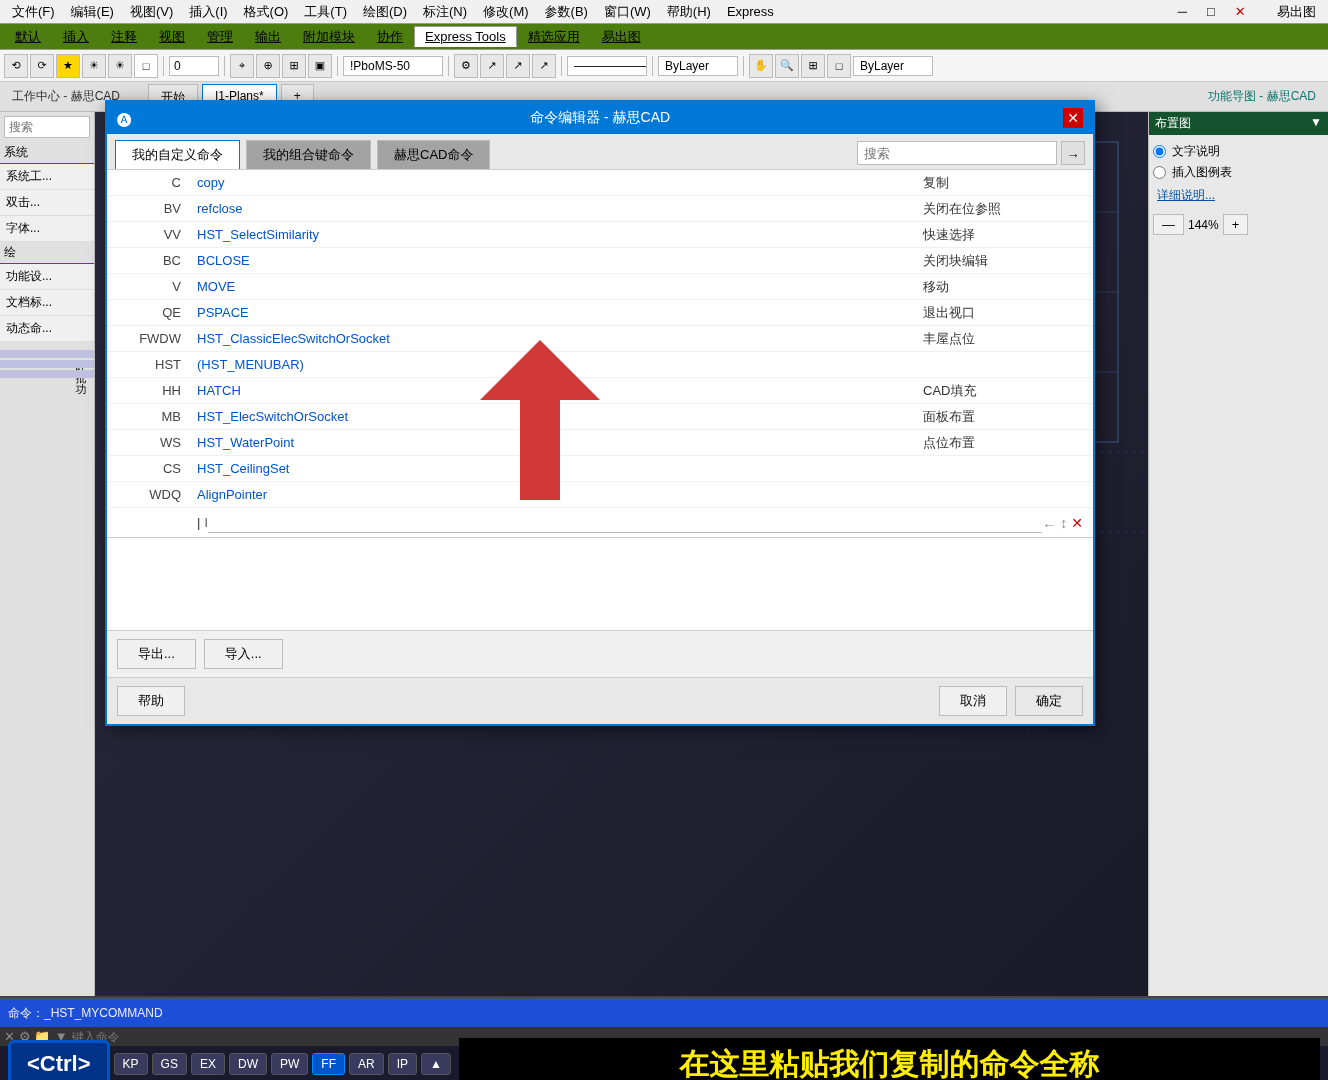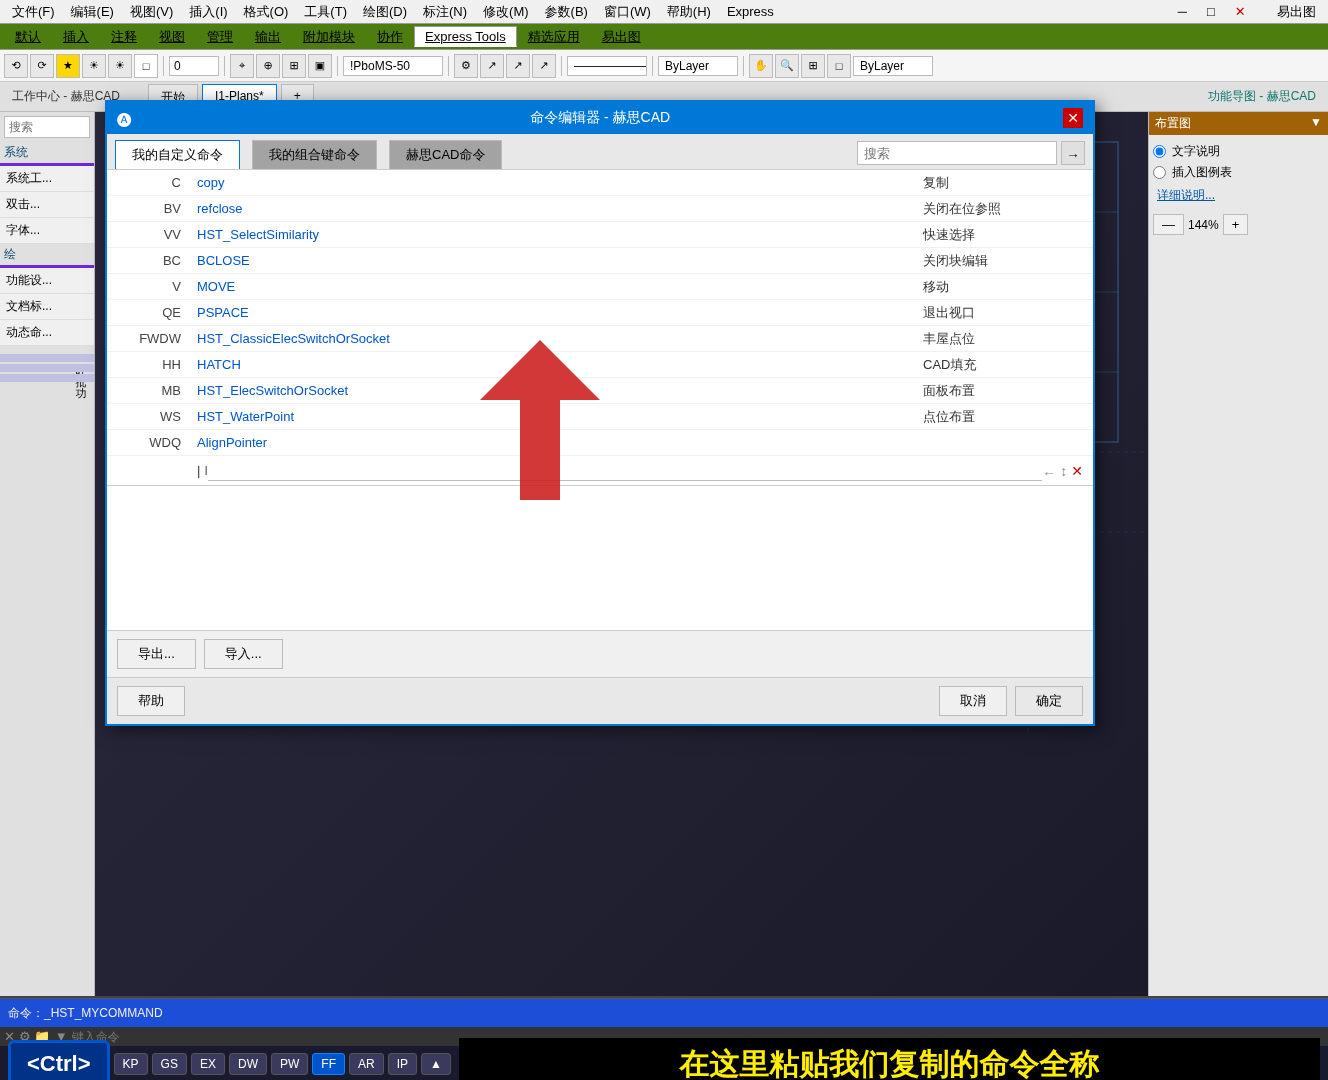--- a/index.html
+++ b/index.html
@@ -133,22 +133,22 @@
     .sidebar-search input {
       width: 100%;
       height: 22px;
       border: 1px solid #bbb;
       padding: 0 4px;
       font-size: 12px;
     }
     .sidebar-section {
       padding: 2px 4px;
       font-size: 12px;
-      color: #0c4a6e;
-      border-bottom: 3px solid #6d28d9;
+      color: #000000;
+      border-bottom: 1px solid #6d28d9;
     }
     .sidebar-item {
       padding: 4px 6px;
       font-size: 12px;
       cursor: pointer;
       border-bottom: 1px solid #ddd;
       background: #f0f0f0;
     }
 
     
@@ -166,21 +166,21 @@
 
     
     .right-panel {
       width: 180px;
       background: #e8e8e8;
       border-left: 1px solid #bbb;
       display: flex;
       flex-direction: column;
     }
     .right-panel-title {
-      background: #a16207;
+      background: #14532d;
       color: #fff;
       padding: 3px 6px;
       font-size: 12px;
     }
     .right-panel-content {
       flex: 1;
       padding: 4px;
       font-size: 11px;
     }
     .radio-row {
@@ -604,21 +604,21 @@
 <div class="modal-overlay">
   <div class="modal-dialog">
 
     <div class="modal-titlebar">
       <span style="margin-right:6px;">🅐</span>
       <span>命令编辑器 - 赫思CAD</span>
       <button class="modal-close-btn">✕</button>
     </div>
 
     <div style="display:flex;align-items:flex-end;justify-content:space-between;background:#e8e8e8;padding:6px 8px 0;border-bottom:1px solid #ccc;">
-      <div style="display:flex;gap:12px;">
+      <div style="display:flex;gap:6px;">
         <div class="modal-tab active">我的自定义命令</div>
         <div class="modal-tab">我的组合键命令</div>
         <div class="modal-tab">赫思CAD命令</div>
       </div>
       <div style="display:flex;align-items:center;gap:4px;padding-bottom:4px;">
         <input class="modal-search-input" placeholder="搜索" style="">
         <button class="modal-search-go">→</button>
       </div>
     </div>
 
@@ -660,36 +660,48 @@
         <div></div>
         <div class="desc">退出视口</div>
       </div>
       <div class="modal-row">
         <div class="abbr">FWDW</div>
         <div class="cmd-link">HST_ClassicElecSwitchOrSocket</div>
         <div></div>
         <div class="desc">丰屋点位</div>
       </div>
       <div class="modal-row">
+        <div class="abbr">HST</div>
+        <div class="cmd-link">(HST_MENUBAR)</div>
+        <div></div>
+        <div class="desc"></div>
+      </div>
+      <div class="modal-row">
         <div class="abbr">HH</div>
         <div class="cmd-link">HATCH</div>
         <div></div>
         <div class="desc">CAD填充</div>
       </div>
       <div class="modal-row">
         <div class="abbr">MB</div>
         <div class="cmd-link">HST_ElecSwitchOrSocket</div>
         <div></div>
         <div class="desc">面板布置</div>
       </div>
       <div class="modal-row">
         <div class="abbr">WS</div>
         <div class="cmd-link">HST_WaterPoint</div>
         <div></div>
         <div class="desc">点位布置</div>
+      </div>
+      <div class="modal-row">
+        <div class="abbr">CS</div>
+        <div class="cmd-link">HST_CeilingSet</div>
+        <div></div>
+        <div class="desc"></div>
       </div>
       <div class="modal-row">
         <div class="abbr">WDQ</div>
         <div class="cmd-link">AlignPointer</div>
         <div></div>
         <div class="desc"></div>
       </div>
 
       <div class="modal-input-row">
         <div></div>

